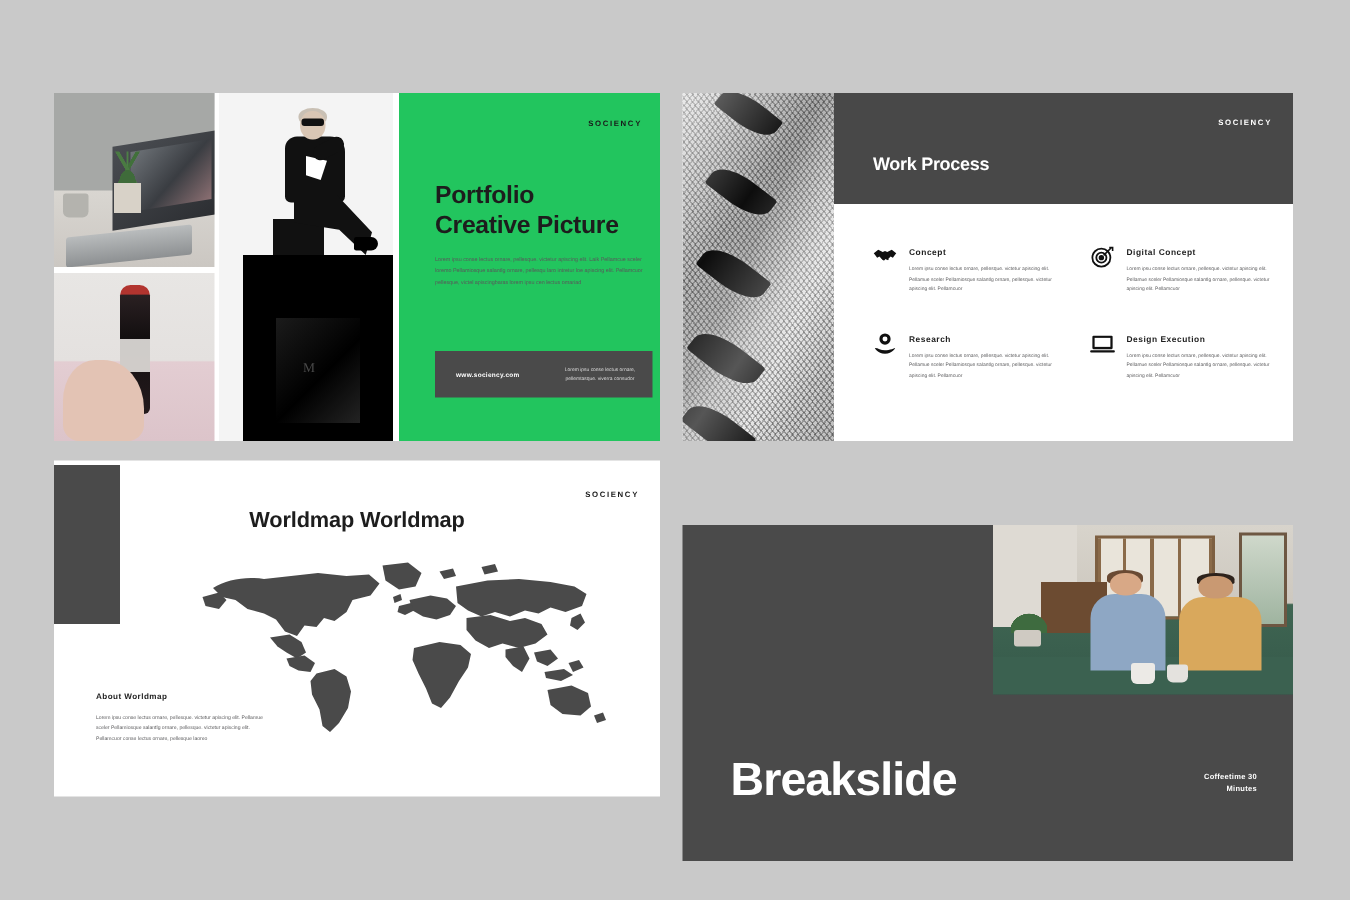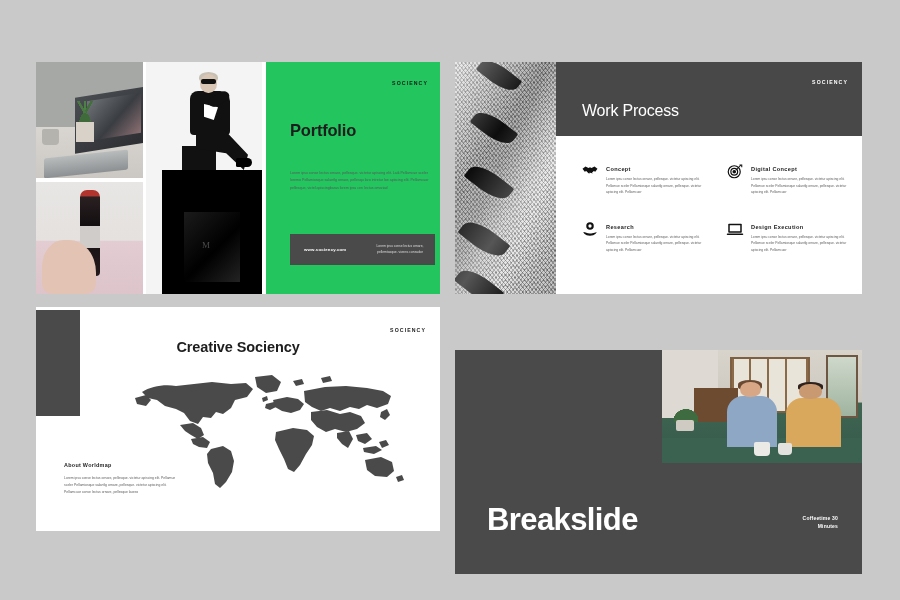--- a/index.html
+++ b/index.html
@@ -87,21 +87,21 @@
   .s2-b1{left:22px;top:4px;width:44px;height:19px;}
   .s2-b2{left:16px;top:56px;width:46px;height:20px;}
   .s2-b3{left:10px;top:110px;width:48px;height:21px;}
   .s2-b4{left:4px;top:166px;width:50px;height:22px;}
   .s2-b5{left:0px;top:214px;width:48px;height:21px;}
   .s2-sheen{position:absolute;inset:0;
     background:linear-gradient(125deg,rgba(255,255,255,.45),rgba(255,255,255,0) 35%,rgba(255,255,255,.30) 62%,rgba(255,255,255,0) 85%);}
 
   .s2-header{position:absolute;left:101px;top:0;width:306px;height:74px;background:#484848;}
   .s2-logo{position:absolute;right:14px;top:17px;font-size:5.2px;font-weight:bold;letter-spacing:1.1px;color:#fff;}
-  .s2-title{position:absolute;left:26px;top:40px;font-size:16px;font-weight:normal;color:#fff;letter-spacing:-0.2px;}
+  .s2-title{position:absolute;left:26px;top:40px;font-size:12px;font-weight:bold;color:#fff;letter-spacing:-0.2px;}
 
   .s2-body{position:absolute;left:101px;top:74px;width:306px;height:158px;background:#fff;}
   .s2-grid{position:absolute;left:24px;top:26px;width:268px;display:grid;grid-template-columns:1fr 1fr;
     column-gap:22px;row-gap:24px;}
   .s2-item{position:relative;padding-left:26px;}
   .s2-ico{position:absolute;left:0;top:0;width:20px;height:18px;}
   .s2-ico svg{width:100%;height:100%;display:block;}
   .s2-itl{font-size:5.6px;font-weight:bold;color:#1d1d1d;letter-spacing:.35px;padding-top:4px;}
   .s2-itb{margin-top:4px;font-size:3.3px;line-height:6.6px;color:#5d5d5f;}
 
@@ -182,20 +182,21 @@
           <div class="pc-glass"></div>
       </div>
       <div class="pc-blackbox"></div>
         <div class="pc-inner"></div>
       <div class="pc-m">M</div>
     </div>
     <div class="s1-right">
       <div class="s1-logo">SOCIENCY</div>
       <div class="s1-title">
         <div>Portfolio</div>
+        <div>Creative Picture</div>
       </div>
       <div class="s1-body">Lorem ipsu conse lectus ornare, pellesque. victetur apiscing elit. Laik Pellamcue sceler loremo Pellamiosque salantlg ornare, pellesqu laro intretur loe apiscing elit. Pellamcuor pellesque, victel apiscingbaras lorem ipsu cen lectus omariad</div>
       <div class="s1-bar">
         <div class="s1-bar-url">www.sociency.com</div>
         <div class="s1-bar-txt">Lorem ipsu conse lectus ornare, pellemtasque. viverra consudor</div>
       </div>
     </div>
   </div>
 
   <div class="slide" id="slide2">
@@ -262,21 +263,21 @@
           <div class="s2-itb">Lorem ipsu conse lectus ornare, pellesque. victetur apiscing elit. Pellamue sceler Pellamiosque salantlg ornare, pellesque. victetur apiscing elit. Pellamcuor</div>
         </div>
 
       </div>
     </div>
   </div>
 
   <div class="slide" id="slide3">
     <div class="s3-rect"></div>
     <div class="s3-logo">SOCIENCY</div>
-    <div class="s3-title">Creative Sociency</div>
+    <div class="s3-title">Worldmap Worldmap</div>
     <div class="s3-map">
       <svg viewBox="0 0 560 244" fill="#4a4a4a">
 
         <path d="M28 46 C46 34,74 30,96 34 L132 30 L168 26 L206 30 L236 28 L250 40 L238 56 L214 62 L206 78 L190 90 L176 86 L166 98 L150 96 L140 110 L124 104 L112 88 L96 80 L74 74 L58 62 L40 58 Z"></path>
         <path d="M14 58 L36 52 L46 62 L36 74 L18 70 Z"></path>
         <path d="M104 112 L130 108 L146 118 L152 132 L140 140 L126 132 L114 124 Z"></path>
         <path d="M126 140 L150 136 L164 146 L158 158 L142 156 L130 150 Z"></path>
 
         <path d="M254 16 L288 12 L306 26 L298 44 L276 48 L258 36 Z"></path>
 

